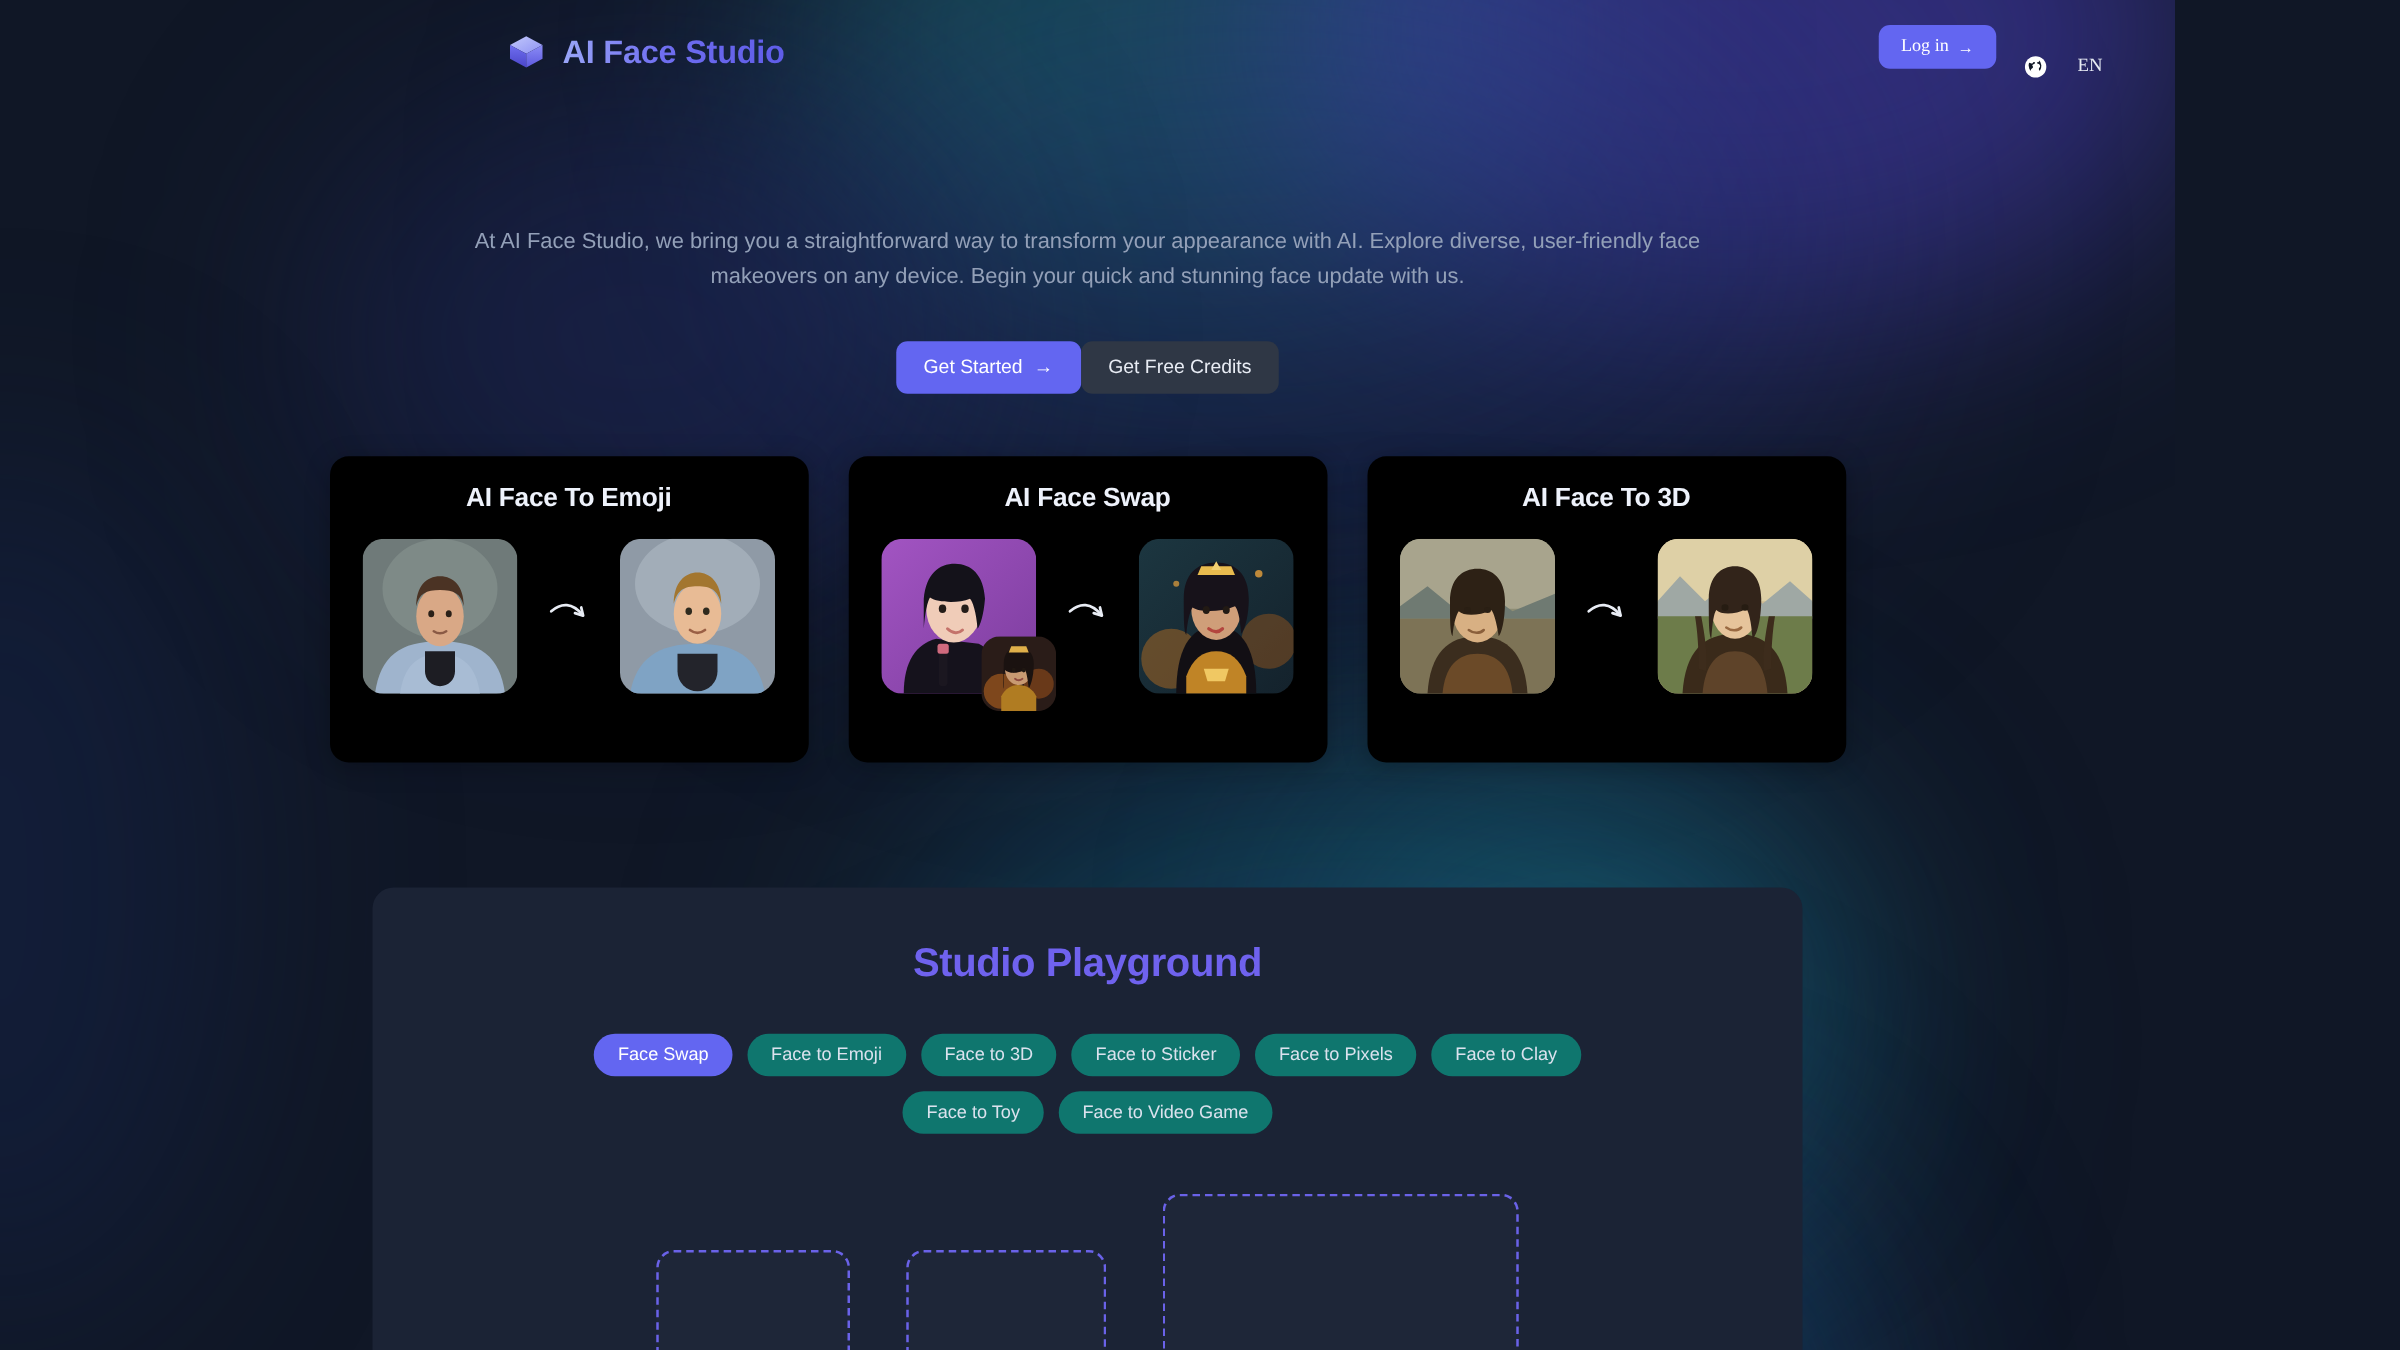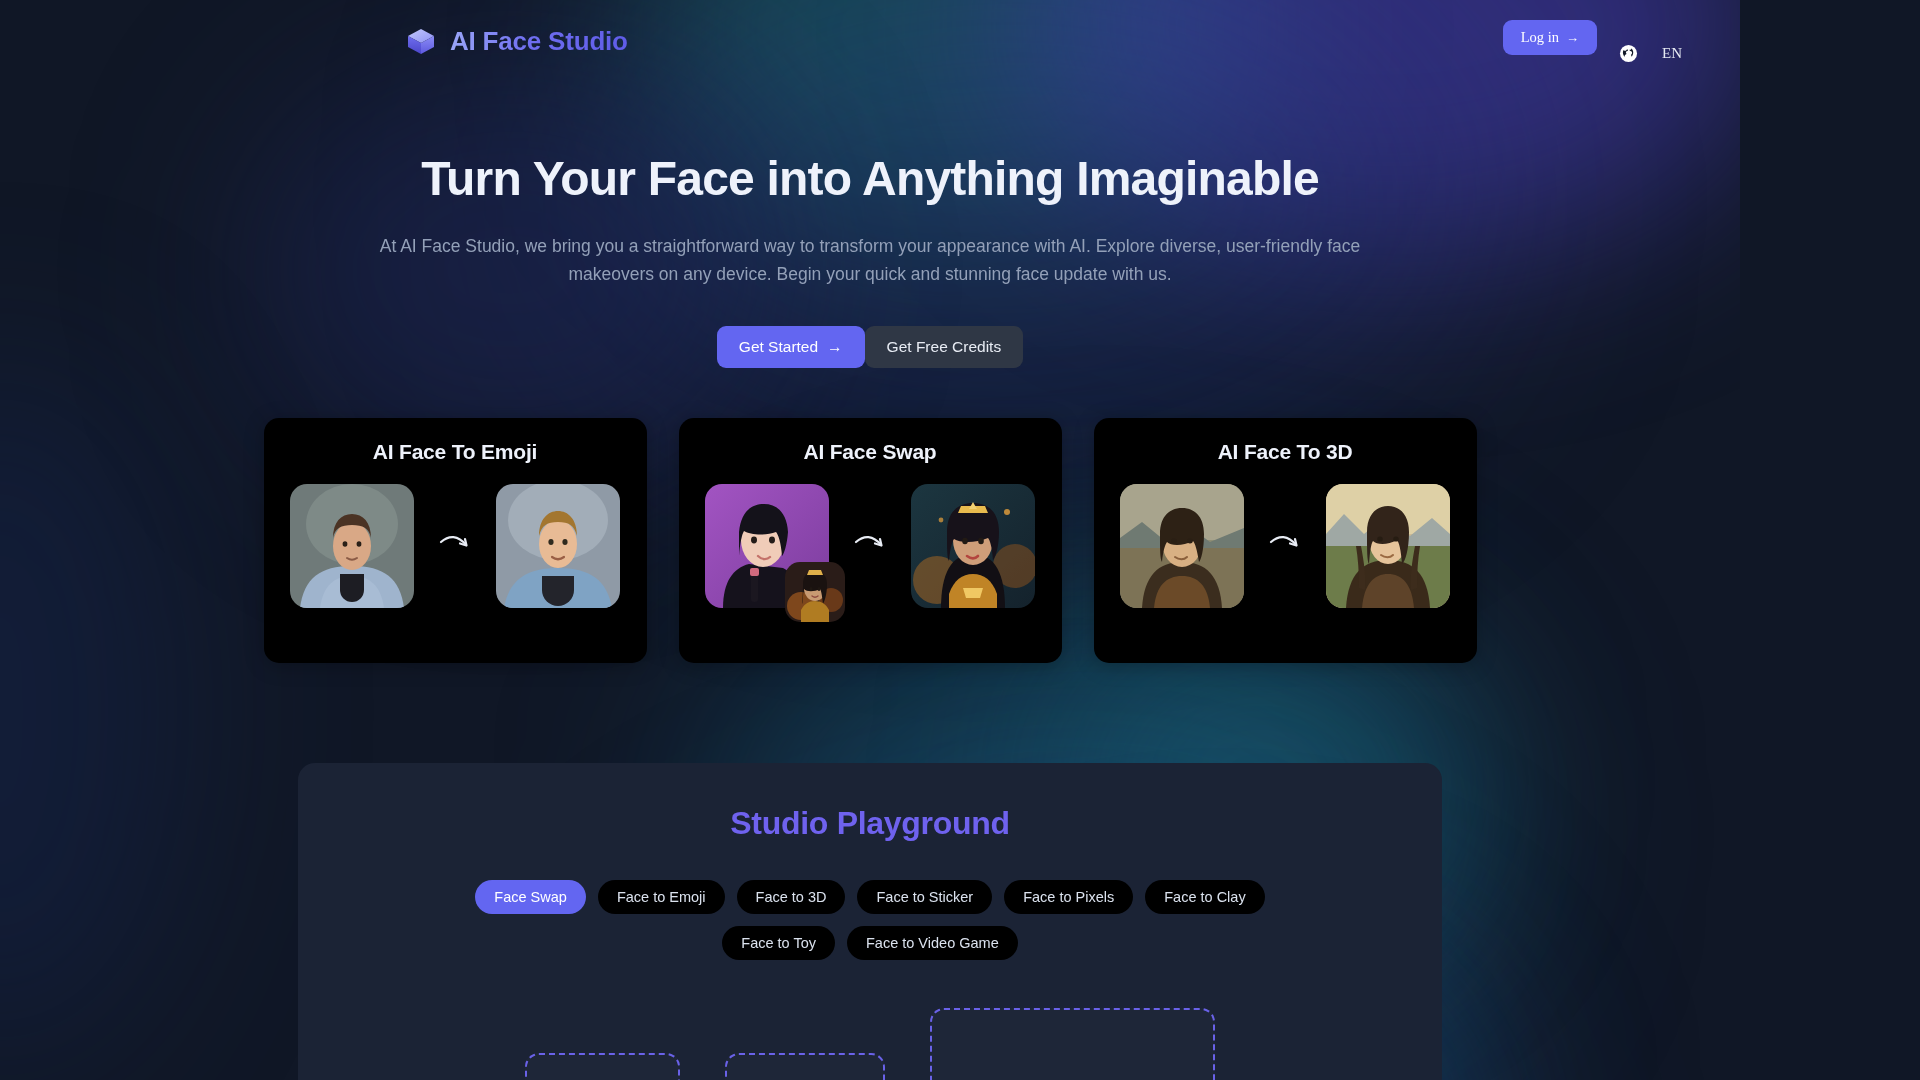--- a/index.html
+++ b/index.html
@@ -106,21 +106,21 @@
   }
   .pg-title {
     text-align:center; font-size:32px; font-weight:700;
     color:#6f62ee; letter-spacing:-.3px;
   }
   .pills { margin-top:38px; display:flex; flex-wrap:wrap; justify-content:center; gap:12px; padding:0 120px; }
   .pill {
     border:none; font-family:inherit; cursor:pointer;
     font-size:14.5px; font-weight:400;
     padding:9px 19px; border-radius:999px;
-    background:#000000; color:#dbe2ee;
+    background:#0f766e; color:#dbe2ee;
   }
   .pill.active { background:#6366f1; color:#fff; }
 
   
   .dropzones { margin-top:48px; display:flex; justify-content:center; align-items:flex-end; gap:45px; }
   .dz { border:2px dashed #6a62e8; border-radius:14px; background:rgba(255,255,255,.015); }
   .dz-a { width:155px; height:120px; }
   .dz-b { width:160px; height:120px; }
   .dz-c { width:285px; height:165px; }
 </style>
@@ -175,21 +175,20 @@
           <circle cx="10" cy="10" r="9" fill="#ffffff"></circle>
           <path d="M4.5 6.5c1.3.2 2 .9 2.6.7.7-.2.5-1.3 1.5-1.4.9-.1 1.1.7.6 1.3-.5.6-1.6.5-1.9 1.3-.3.8.6 1.1.5 1.9-.1.8-1.1.9-1.6 1.6-.4.6-.2 1.4.2 2A7.2 7.2 0 0 1 4.5 6.5Z" fill="#101726"></path>
           <path d="M12.8 4.2c.5.6.2 1.3-.3 1.6-.6.3-1.3.1-1.4.7-.1.6.9.7 1.6 1 .8.4 1.2 1.3 1 2.2-.2.9-1 1.2-1 2 0 .7.6 1 .8 1.7a7.2 7.2 0 0 0-.7-9.2Z" fill="#101726"></path>
         </svg>
         <span class="lang-label">EN</span>
       </div>
     </div>
   </header>
 
   <section class="hero">
-    <h1 class="hero-title">Turn Your Face into Anything Imaginable</h1>
     <p class="hero-sub">At AI Face Studio, we bring you a straightforward way to transform your appearance with AI. Explore diverse, user-friendly face makeovers on any device. Begin your quick and stunning face update with us.</p>
     <div class="hero-ctas">
       <button class="btn-primary">
         <span>Get Started</span>
         <span>→</span>
       </button>
       <button class="btn-secondary">Get Free Credits</button>
     </div>
   </section>
 

